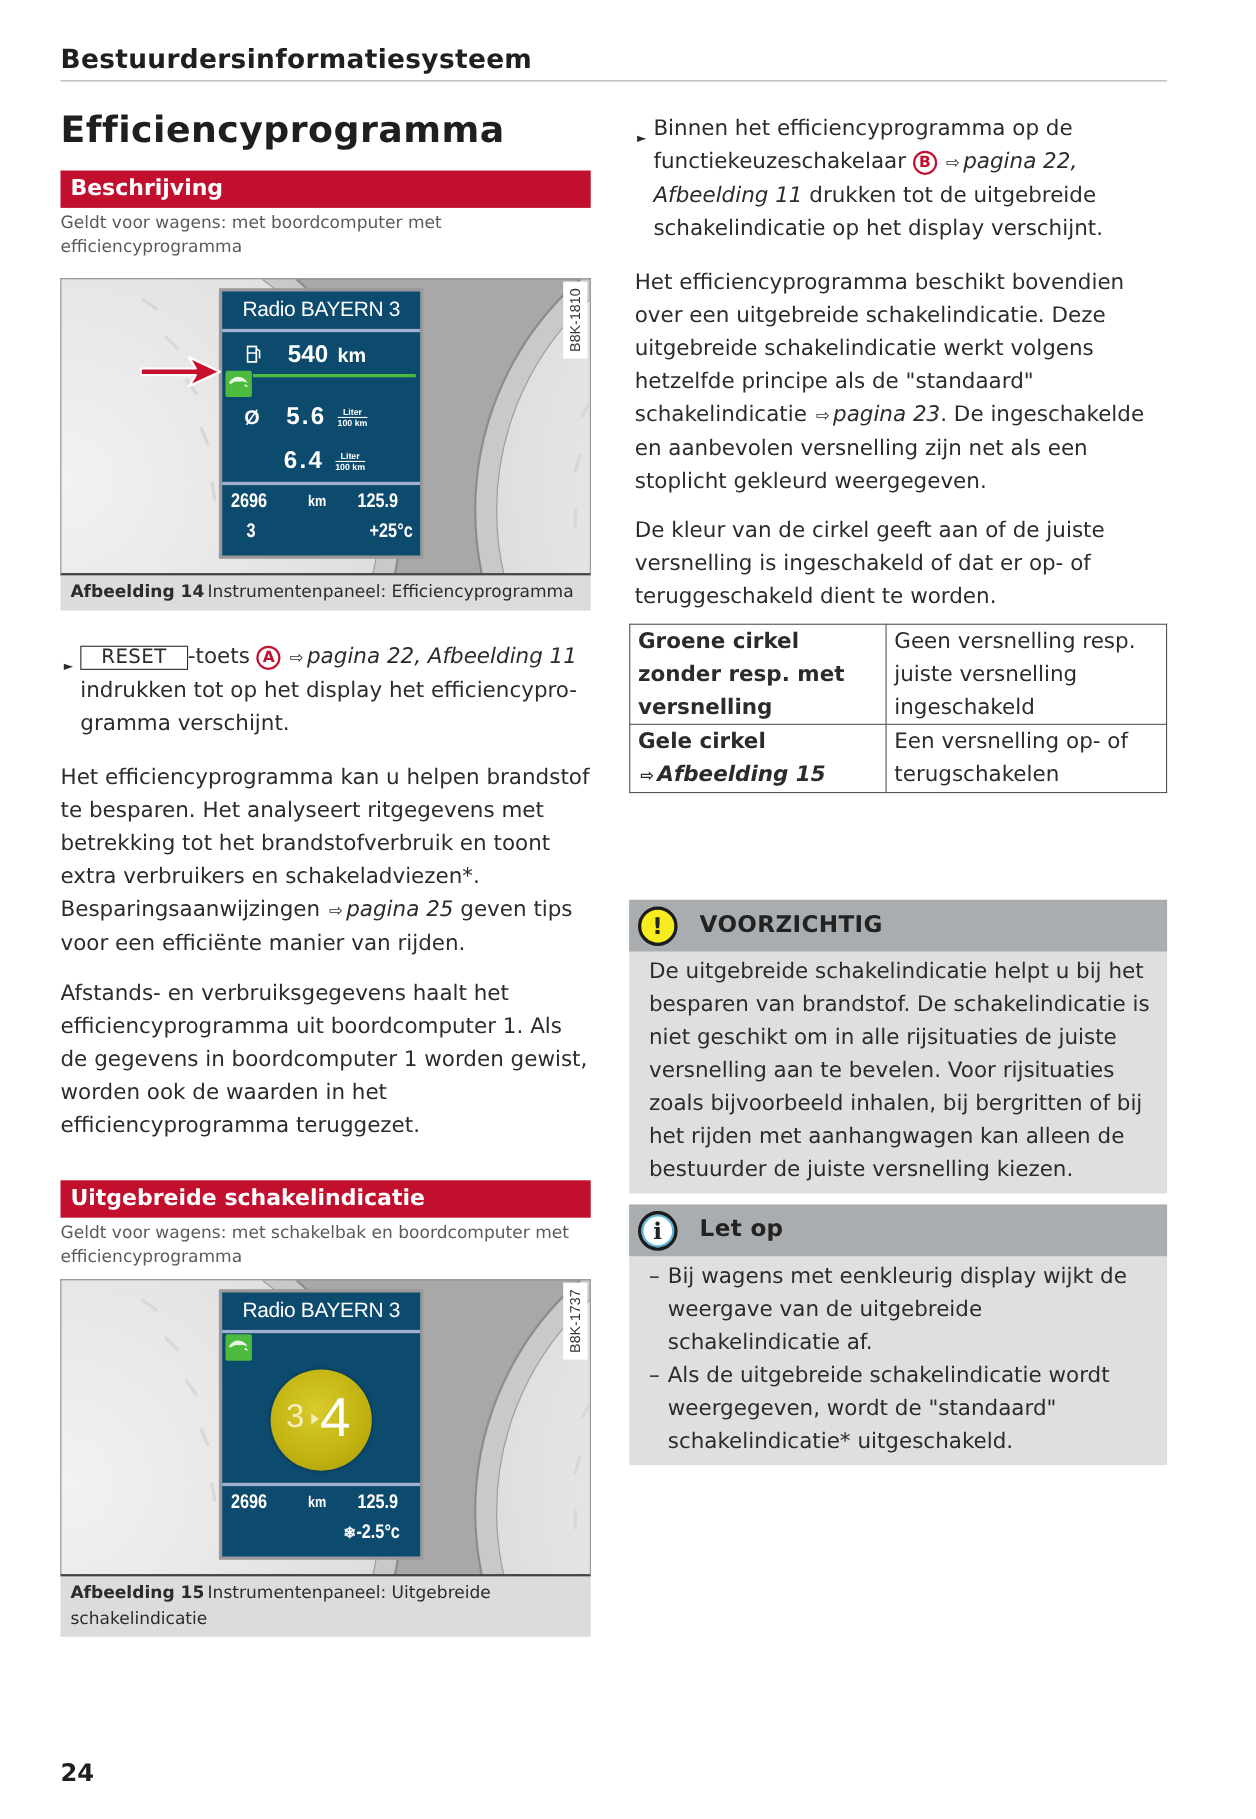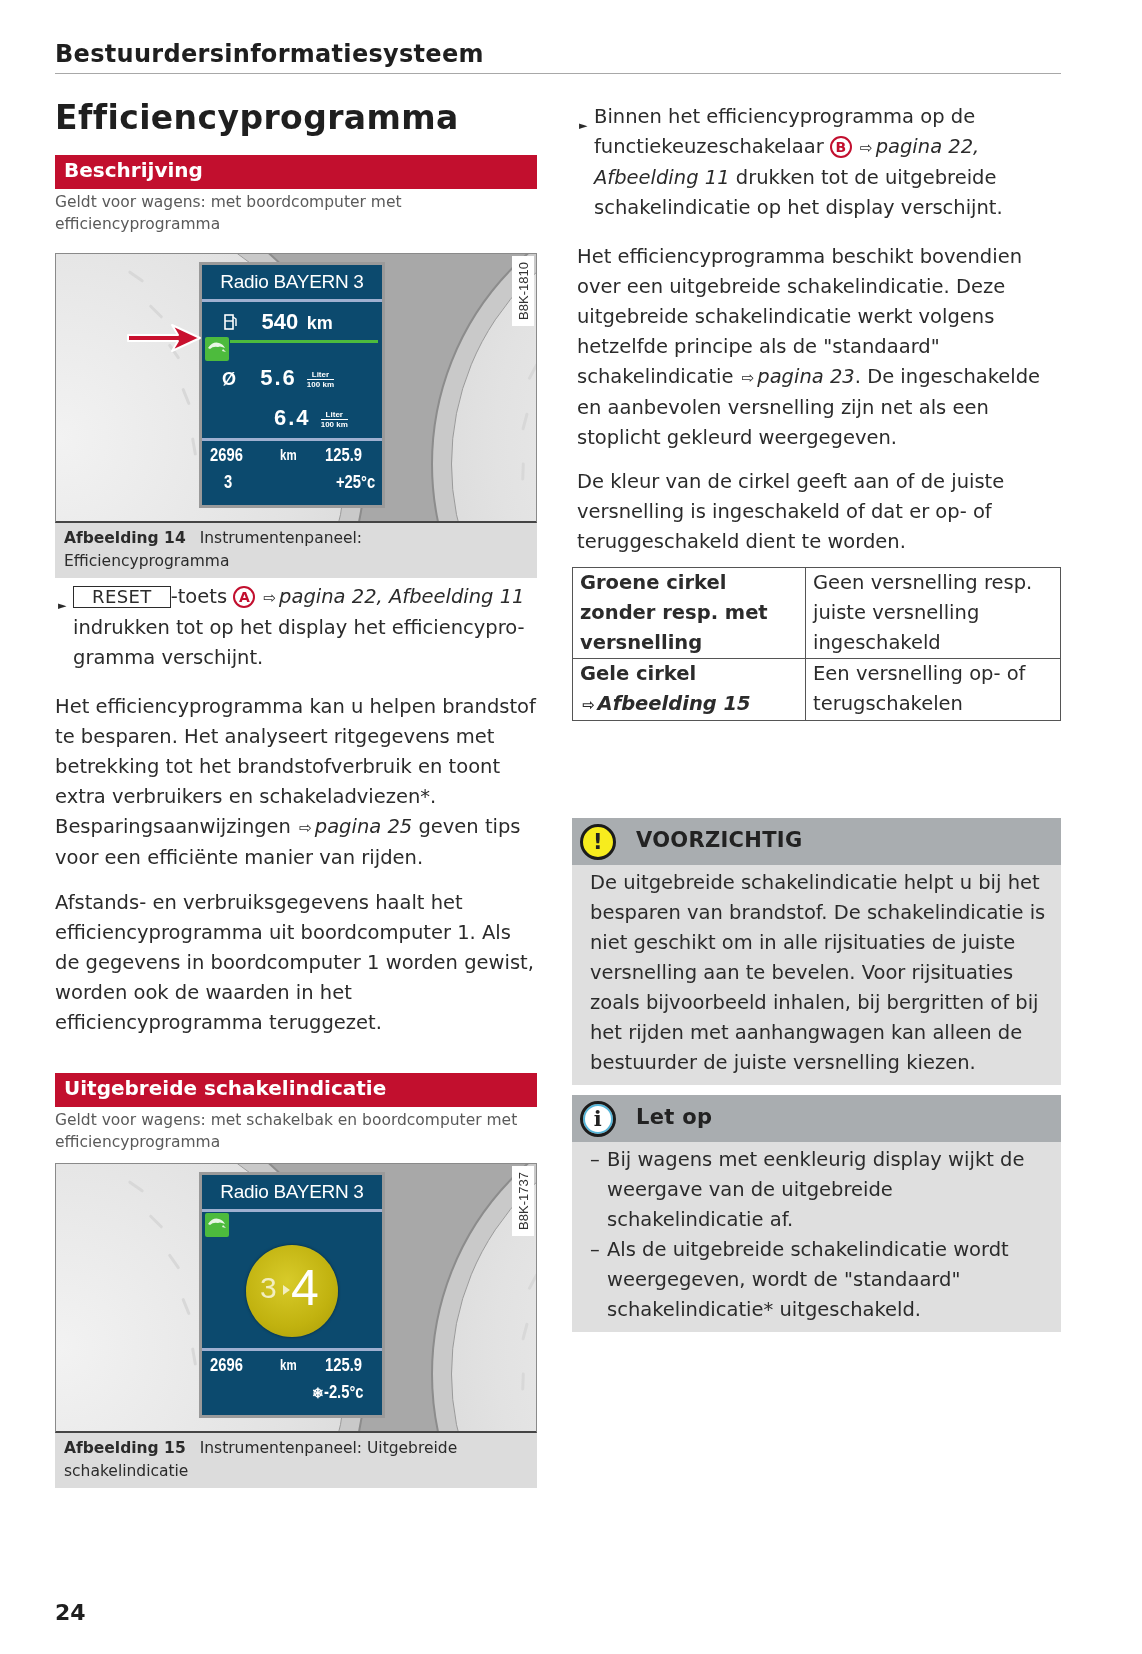--- a/index.html
+++ b/index.html
@@ -40,21 +40,21 @@
   .fraction .num { display: block; border-bottom: 1px solid #fff; padding: 0 2px; }
   .fraction .den { display: block; }
   .narrow { font-family: "Liberation Sans", sans-serif; transform: scaleX(0.82); transform-origin: left center; display: inline-block; }
 
   .figure-code { position: absolute; right: 2px; top: 2px; width: 22px; height: 70px; background: #fff;
     font-family: "Liberation Sans", sans-serif; font-size: 13px; color: #333; }
   .figure-code span { position: absolute; left: 50%; top: 50%; transform: translate(-50%, -50%) rotate(-90deg); white-space: nowrap; }
 
   .arrow { position: absolute; }
   .caption { width: 482px; background: #dcdcdc; font-size: 15.5px; line-height: 23px; padding: 4px 9px 5px; color: #2b2b2b; }
-  .caption b { font-weight: bold; margin-right: 14px; }
+  .caption b { font-weight: bold; margin-right: 3px; }
 
   .gear-circle { position: absolute; left: 44px; top: 70px; width: 92px; height: 92px; border-radius: 50%;
     background: radial-gradient(circle at 45% 40%, #d8cb2a 0%, #c1b20f 60%, #a89a08 100%);
     box-shadow: 0 0 3px rgba(0,0,0,0.5); }
   .gear-circle .from { position: absolute; left: 14px; top: 26px; font-size: 30px; font-weight: normal; color: #f2eec0; font-family: "Liberation Sans", sans-serif; }
   .gear-circle .tri { position: absolute; left: 37px; top: 40px; width: 0; height: 0; border-left: 7px solid #f2eec0; border-top: 5px solid transparent; border-bottom: 5px solid transparent; }
   .gear-circle .to { position: absolute; left: 45px; top: 14px; font-size: 50px; font-weight: normal; color: #fff; font-family: "Liberation Sans", sans-serif; }
 
   .body-text { position: absolute; font-size: 19.5px; line-height: 30px; color: #2b2b2b; }
   .body-text i { font-style: italic; }
@@ -134,21 +134,21 @@
               </svg>
           </div>
 
           <div class="row" style="left:20px;top:100px;font-size:22px;">
             <span style="font-size:18px;">Ø</span>
             <span style="margin-left:18px;letter-spacing:2px;">5.6</span>
             <span class="fraction"><span class="num">Liter</span><span class="den">100 km</span></span>
           </div>
 
           <div class="row" style="left:56px;top:140px;font-size:22px;">
-            <span style="letter-spacing:2px;margin-left:16px;">6.4</span>
+            <span style="letter-spacing:2px;">6.4</span>
             <span class="fraction"><span class="num">Liter</span><span class="den">100 km</span></span>
           </div>
 
           <div class="disp-rule" style="top:173px;"></div>
 
           <div class="row" style="left:8px;top:180px;font-size:18px;width:168px;">
             <span class="narrow">2696</span>
             <span class="narrow" style="position:absolute;left:70px;top:2px;font-size:14px;">km</span>
             <span class="narrow" style="position:absolute;left:115px;">125.9</span>
           </div>

